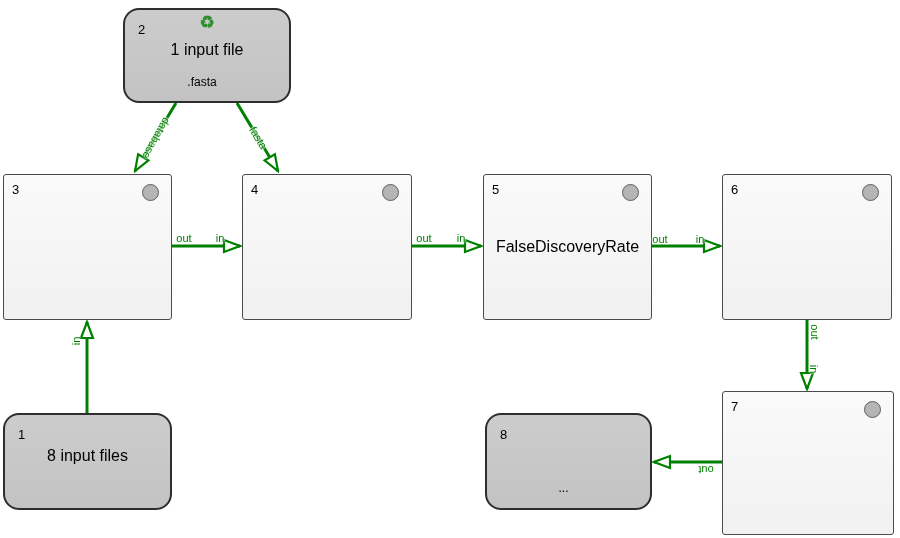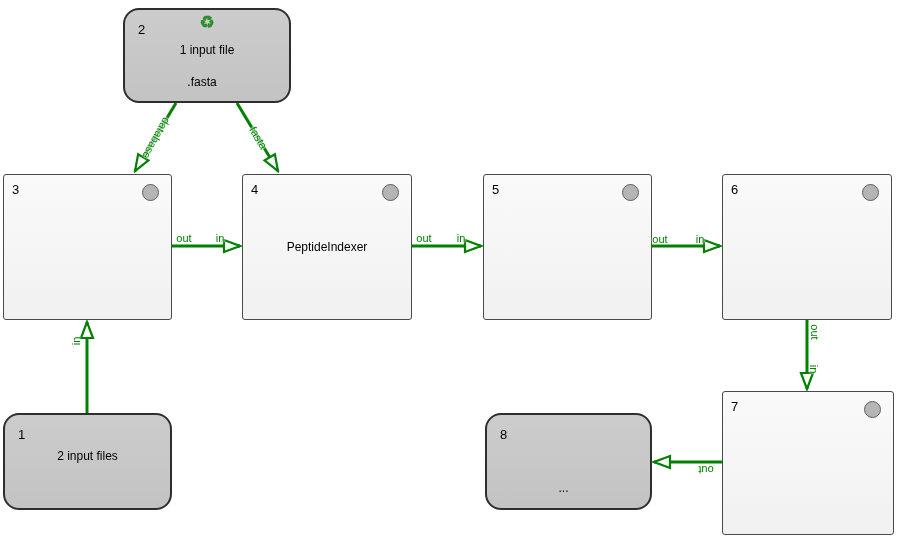--- a/index.html
+++ b/index.html
@@ -27,21 +27,21 @@
     position:absolute; right:12px; top:9px; width:17px; height:17px;
     border-radius:50%; background:#b5b5b5; border:1.5px solid #5f5f5f;
     box-sizing:border-box;
   }
   .recycle {
     position:absolute; left:0; right:0; top:3px; text-align:center;
     font-size:17px; line-height:20px; color:#2f8f2f; font-weight:bold;
   }
   .title {
     position:absolute; left:0; right:0; top:50%; transform:translateY(-50%);
-    text-align:center; font-size:12px; color:#000; white-space:nowrap;
+    text-align:center; font-size:16px; color:#000; white-space:nowrap;
   }
   .node.round .title { top:44%; }
   .subtitle {
     position:absolute; left:0; right:10px; top:79%; transform:translateY(-50%);
     text-align:center; font-size:12px; color:#000; white-space:nowrap;
   }
   .elabel {
     position:absolute; font-size:11px; color:#008000; white-space:nowrap;
     transform:translate(-50%,-50%) rotate(var(--rot,0deg));
     text-shadow:0 0 2px #fff, 0 0 2px #fff, 0 0 2px #fff;
@@ -71,37 +71,37 @@
 
   <div class="node round" style="left:123px;top:8px;width:168px;height:95px">
     <span class="num">2</span>
     <span class="recycle">♻</span>
     <div class="title">1 input file</div>
     <div class="subtitle">.fasta</div>
   </div>
 
   <div class="node round" style="left:3px;top:413px;width:169px;height:97px">
     <span class="num">1</span>
-    <div class="title">2 input files</div>
+    <div class="title">8 input files</div>
   </div>
 
   <div class="node" style="left:3px;top:174px;width:169px;height:146px">
     <span class="num">3</span>
     <span class="status"></span>
   </div>
 
   <div class="node" style="left:242px;top:174px;width:170px;height:146px">
     <span class="num">4</span>
     <span class="status"></span>
-    <div class="title">PeptideIndexer</div>
   </div>
 
   <div class="node" style="left:483px;top:174px;width:169px;height:146px">
     <span class="num">5</span>
     <span class="status"></span>
+    <div class="title">FalseDiscoveryRate</div>
   </div>
 
   <div class="node" style="left:722px;top:174px;width:170px;height:146px">
     <span class="num">6</span>
     <span class="status"></span>
   </div>
 
   <div class="node" style="left:722px;top:391px;width:172px;height:144px">
     <span class="num">7</span>
     <span class="status"></span>

